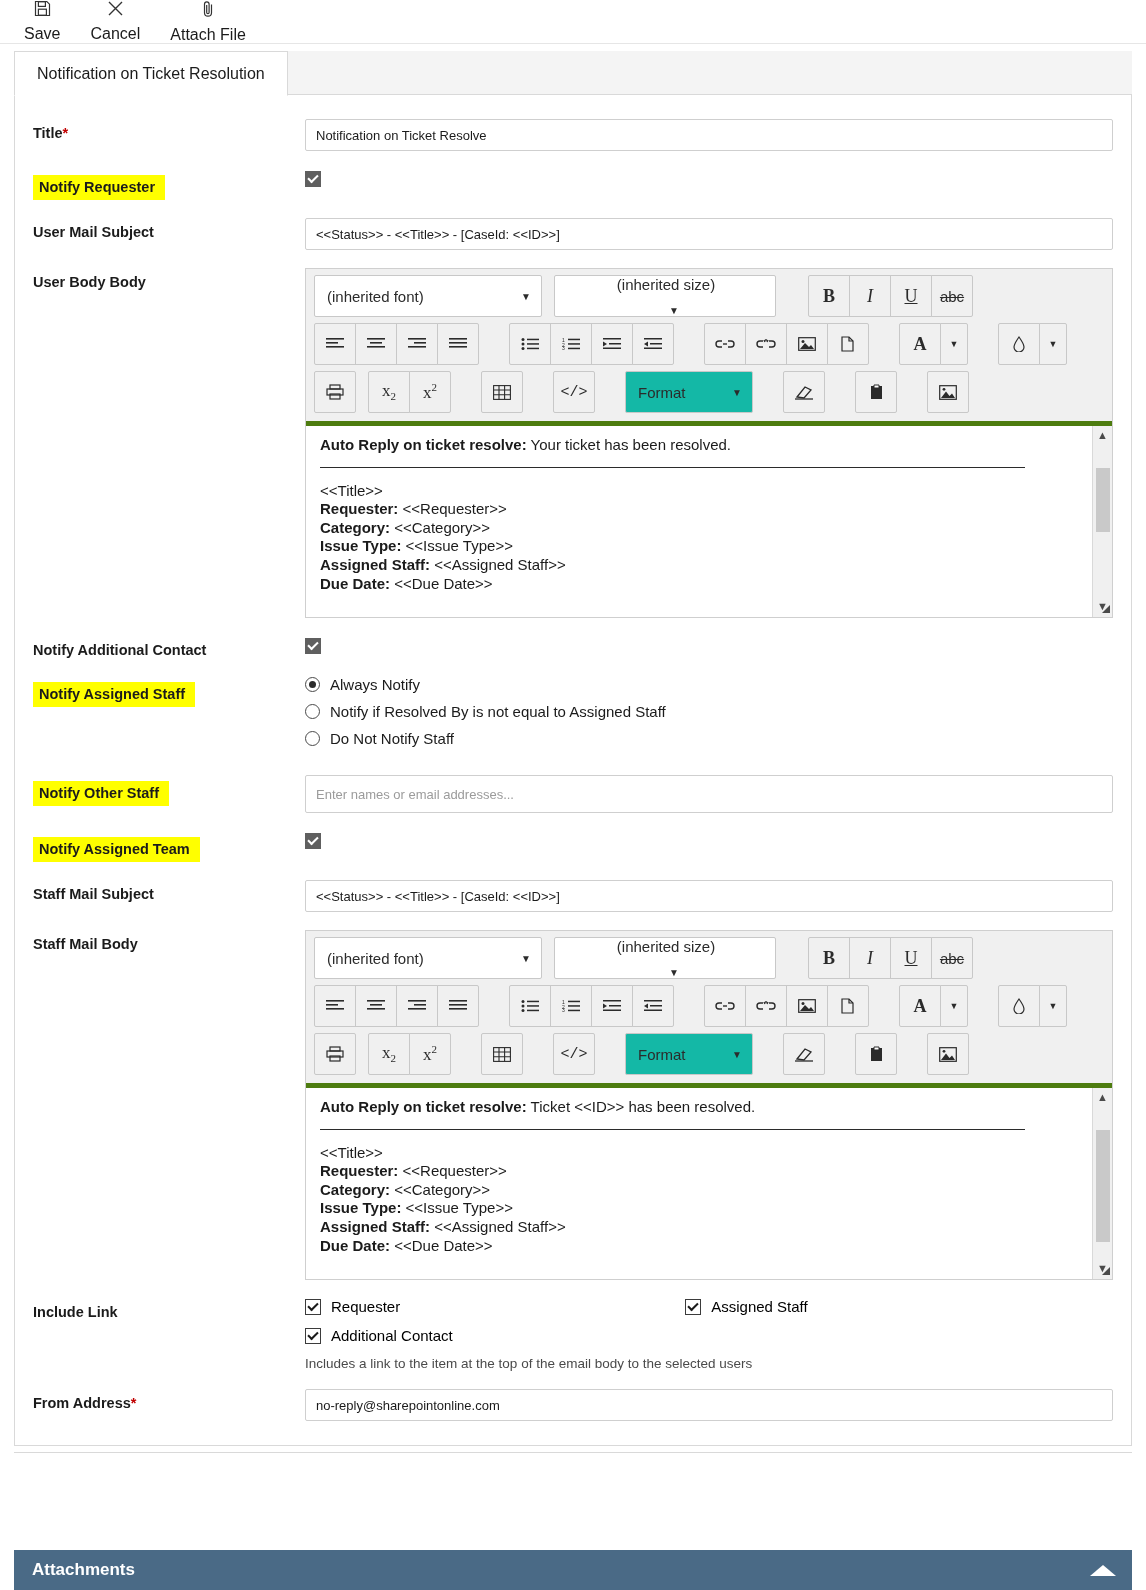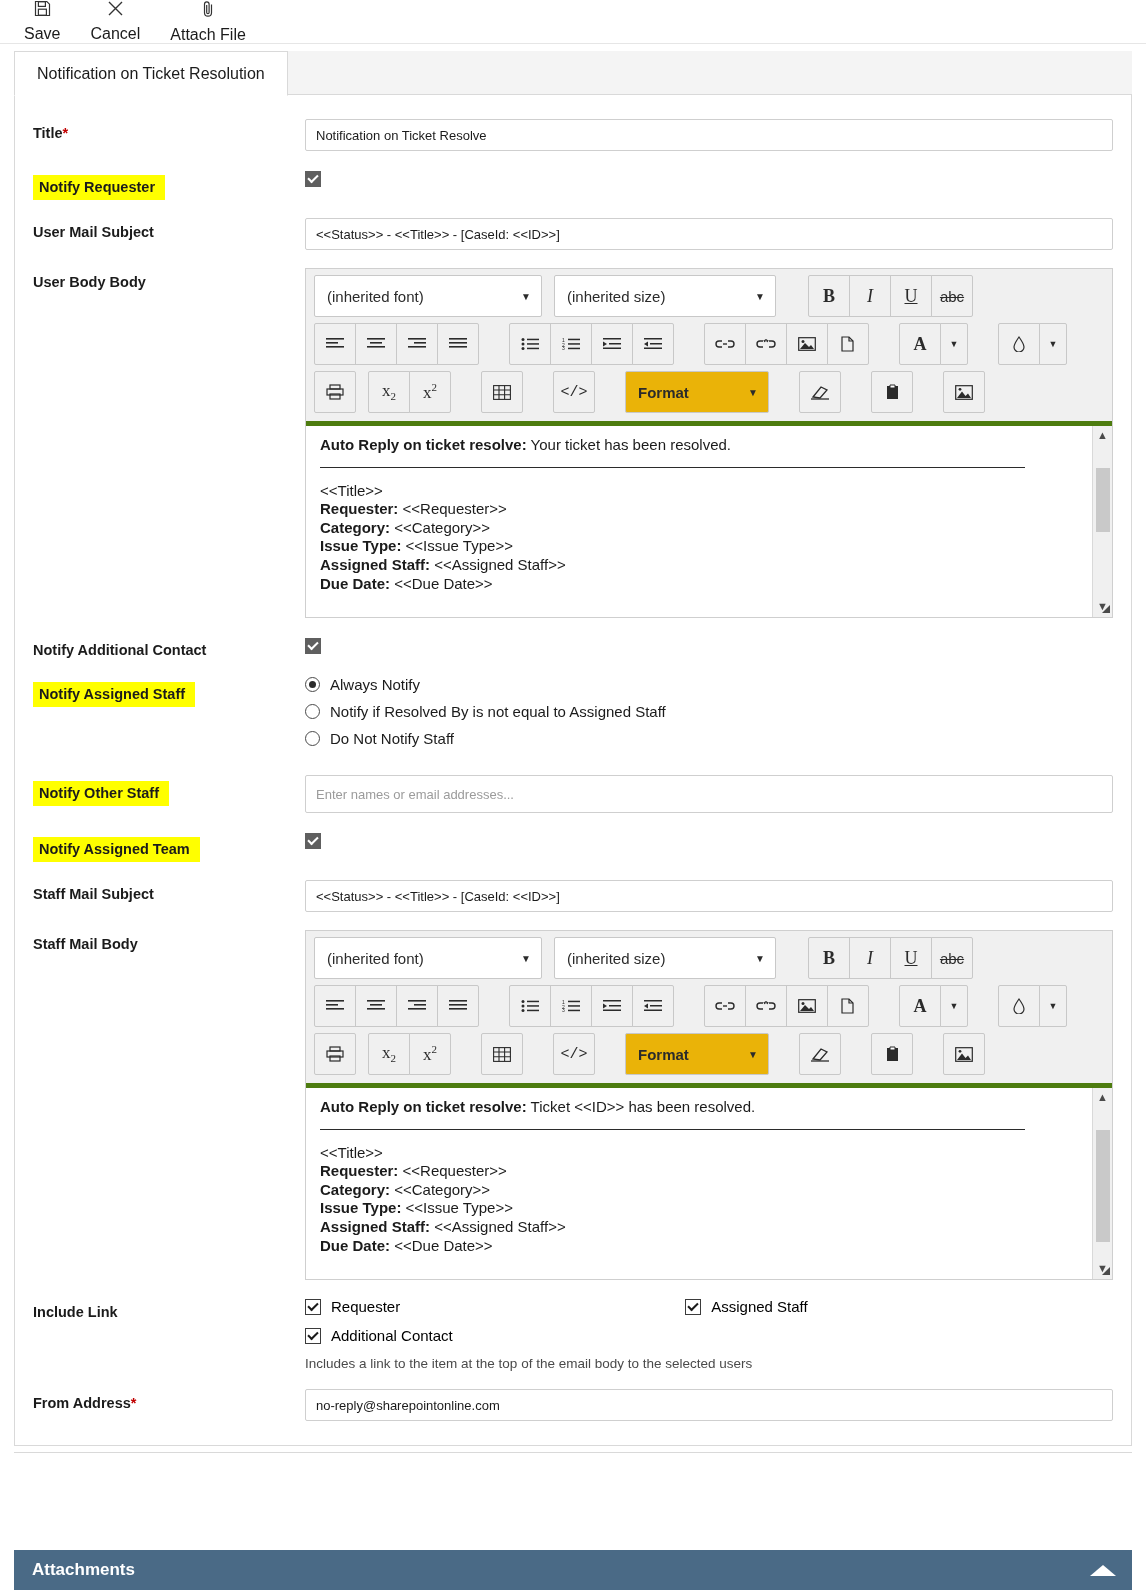--- a/index.html
+++ b/index.html
@@ -163,22 +163,22 @@
     border: 1px solid #c8c8c8;
     border-radius: 2px;
     display: flex; align-items: center; justify-content: space-between;
     padding: 0 10px 0 12px;
     font-size: 15px;
     color: #2b2b2b;
     cursor: pointer;
   }
   .sel .cv { font-size: 10px; margin-left: 16px; }
   .sel.font { width: 228px; }
-  .sel.size { width: 222px; }
-  .sel.format { width: 144px; background: #eab308; font-weight: bold; }
+  .sel.size { width: 222px; flex-direction: column; }
+  .sel.format { width: 128px; background: #14b8a6; }
   .btn b { font-family: "Liberation Serif", serif; font-size: 18px; }
   .btn i { font-family: "Liberation Serif", serif; font-size: 18px; }
   .btn u { font-family: "Liberation Serif", serif; font-size: 18px; }
   .btn .strike { text-decoration: line-through; font-size: 15px; }
   .split { display: inline-flex; }
   .caretbtn { min-width: 28px; }
   .caret { font-size: 9px; }
 
   .rte-body {
     background: #ffffff;

